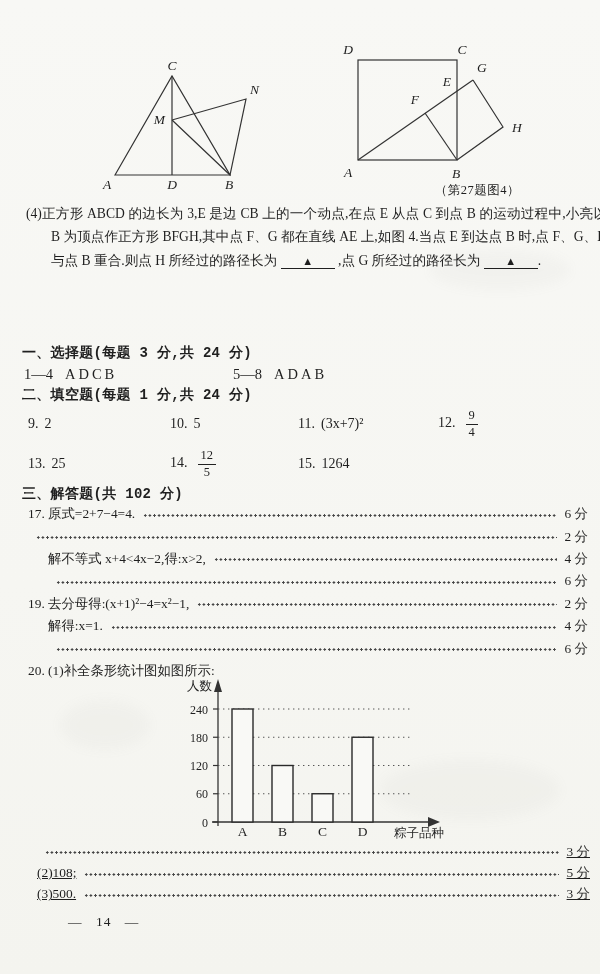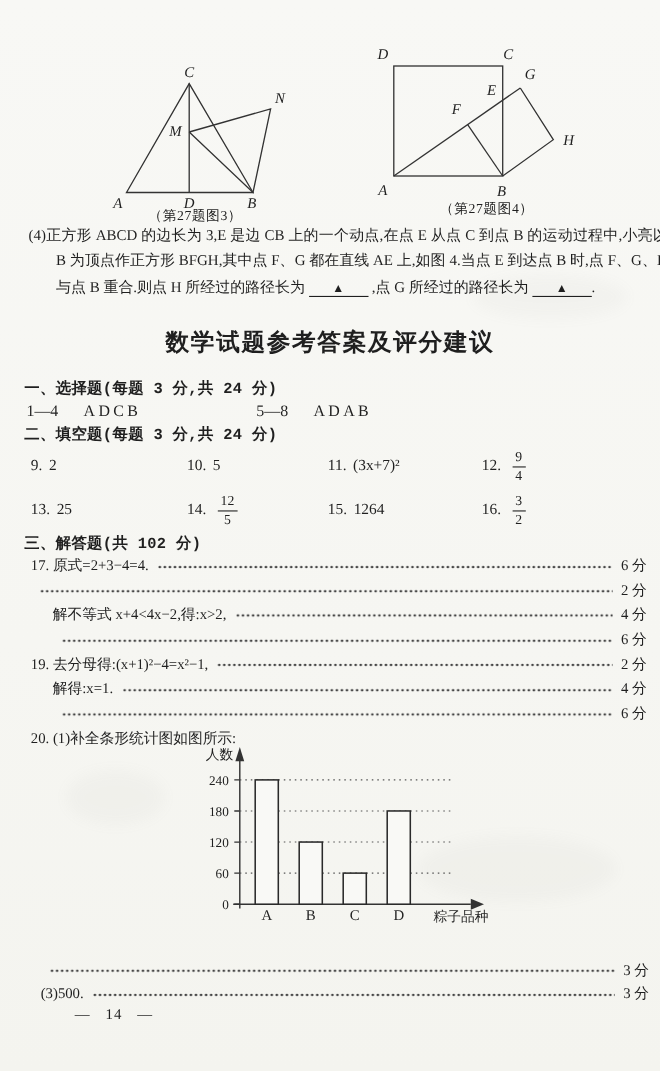--- a/index.html
+++ b/index.html
@@ -29,41 +29,41 @@
     position:absolute;left:0;top:296px;width:100%;text-align:center;
     font-family:"Liberation Sans","DejaVu Sans",sans-serif;
     font-size:21.5px;font-weight:700;letter-spacing:1.5px;
   }
   .sec-head{
     position:absolute;font-family:Liberation Mono, monospace;
     font-size:14px;font-weight:700;letter-spacing:.3px;
   }
   .choice-row{position:absolute;left:24px;top:366px;width:560px;font-size:14.5px;}
   .choice-g2{position:absolute;left:209px;top:0;}
-  .ans-letters{margin-left:23px;letter-spacing:3px;}
+  .ans-letters{margin-left:12px;letter-spacing:3px;}
   .fill-grid{
     position:absolute;left:28px;top:404px;width:556px;
     display:grid;grid-template-columns:142px 128px 140px auto;grid-auto-rows:40px;
     align-items:center;font-size:14px;
   }
   .frac{display:inline-flex;flex-direction:column;vertical-align:middle;
     text-align:center;line-height:1.08;font-size:12.5px;margin-left:4px;}
   .frac .num{border-bottom:1.2px solid #222;padding:0 3px 1px;}
   .frac .den{padding-top:1px;}
   .fill-no{margin-right:6px;}
   .solve-rows{position:absolute;left:28px;top:503px;width:560px;}
   .srow{display:flex;align-items:center;height:22.4px;font-size:13.4px;}
   .srow .txt{white-space:nowrap;}
   .srow .ldr{flex:1;height:5px;margin:2px 8px 0 8px;
     background-image:radial-gradient(circle,#454545 1.05px,transparent 1.35px);
     background-size:4.6px 5px;background-repeat:repeat-x;background-position:0 50%;}
   .srow .score{white-space:nowrap;}
   .srow.ind{padding-left:20px;}
   .chart{position:absolute;left:170px;top:676px;width:300px;height:170px;}
-  .after-rows{position:absolute;left:37px;top:871px;width:553px;}
+  .after-rows{position:absolute;left:37px;top:841px;width:553px;text-decoration:underline;}
   .after-rows .srow{height:21.4px;}
   .pagenum{position:absolute;left:20px;top:914px;font-size:13.5px;word-spacing:9px;letter-spacing:1px;margin-left:48px;}
 </style>
 </head>
 <body>
 
 <div class="page">
 
   <div class="smudge" style="left:430px;top:250px;width:140px;height:40px;"></div>
   <div class="smudge" style="left:380px;top:760px;width:180px;height:60px;"></div>
@@ -75,75 +75,69 @@
       <path class="fig-line" d="M87,34 L87,133"></path>
       <path class="fig-line" d="M87,78 L161,57 L145,133 L87,78"></path>
       <text class="fig-label" x="87" y="28" text-anchor="middle">C</text>
       <text class="fig-label" x="22" y="147" text-anchor="middle">A</text>
       <text class="fig-label" x="87" y="147" text-anchor="middle">D</text>
       <text class="fig-label" x="144" y="147" text-anchor="middle">B</text>
       <text class="fig-label" x="80" y="82" text-anchor="end">M</text>
       <text class="fig-label" x="165" y="52" text-anchor="start">N</text>
     </svg>
   </div>
-  <div class="figcap" style="left:85px;top:188px;width:185px;">（第27题图3）</div>
 
   <div class="figwrap" style="left:338px;top:36px;width:205px;height:150px;">
     <svg width="205" height="150" viewBox="0 0 205 150">
       <rect class="fig-line" x="20" y="24" width="99" height="100"></rect>
       <path class="fig-line" d="M20,124 L135,44"></path>
       <path class="fig-line" d="M87,77 L119,124"></path>
       <path class="fig-line" d="M135,44 L165,91 L119,124"></path>
       <text class="fig-label" x="10" y="18" text-anchor="middle">D</text>
       <text class="fig-label" x="124" y="18" text-anchor="middle">C</text>
       <text class="fig-label" x="139" y="36" text-anchor="start">G</text>
       <text class="fig-label" x="113" y="50" text-anchor="end">E</text>
       <text class="fig-label" x="81" y="68" text-anchor="end">F</text>
       <text class="fig-label" x="174" y="96" text-anchor="start">H</text>
       <text class="fig-label" x="10" y="141" text-anchor="middle">A</text>
       <text class="fig-label" x="118" y="142" text-anchor="middle">B</text>
     </svg>
   </div>
-  <div class="figcap" style="left:365px;top:182px;width:155px;">（第27题图4）</div>
+  <div class="figcap" style="left:365px;top:182px;width:155px;text-align:right;">（第27题图4）</div>
 
   <div class="para"><span>(4)正方形 ABCD 的边长为 3,E 是边 CB 上的一个动点,在点 E 从点 C 到点 B 的运动过程中,小亮以 B 为顶点作正方形 BFGH,其中点 F、G 都在直线 AE 上,如图 4.当点 E 到达点 B 时,点 F、G、H 与点 B 重合.则点 H 所经过的路径长为</span> <span class="blank">▲</span> <span>,点 G 所经过的路径长为</span> <span class="blank">▲</span><span>.</span></div>
 
-  <div class="doc-title">数学试题参考答案及评分建议</div>
 
   <div class="sec-head" style="left:22px;top:344px;">一、选择题(每题 3 分,共 24 分)</div>
   <div class="choice-row">
     <span><span>1—4</span><span class="ans-letters">ADCB</span></span>
     <span class="choice-g2"><span>5—8</span><span class="ans-letters">ADAB</span></span>
   </div>
 
-  <div class="sec-head" style="left:22px;top:386px;">二、填空题(每题 3 分,共 24 分)</div>
+  <div class="sec-head" style="left:22px;top:386px;">二、填空题(每题 1 分,共 24 分)</div>
   <div class="fill-grid">
     <div><span class="fill-no">9.</span><span>2</span></div>
     <div><span class="fill-no">10.</span><span>5</span></div>
     <div><span class="fill-no">11.</span><span>(3x+7)²</span></div>
     <div><span class="fill-no">12.</span><span class="frac">
           <span class="num">9</span>
           <span class="den">4</span>
         </span></div>
     <div><span class="fill-no">13.</span><span>25</span></div>
     <div><span class="fill-no">14.</span><span class="frac">
           <span class="num">12</span>
           <span class="den">5</span>
         </span></div>
     <div><span class="fill-no">15.</span><span>1264</span></div>
-    <div><span class="fill-no">16.</span><span class="frac">
-          <span class="num">3</span>
-          <span class="den">2</span>
-        </span></div>
   </div>
 
   <div class="sec-head" style="left:22px;top:485px;">三、解答题(共 102 分)</div>
   <div class="solve-rows">
     <div class="srow">
-        <span class="txt">17. 原式=2+3−4=4.</span>
+        <span class="txt">17. 原式=2+7−4=4.</span>
         <span class="ldr"></span>
         <span class="score">6 分</span>
       </div>
     <div class="srow">
         <span class="ldr"></span>
         <span class="score">2 分</span>
       </div>
     <div class="srow ind">
         <span class="txt">解不等式 x+4&lt;4x−2,得:x&gt;2,</span>
         <span class="ldr"></span>
@@ -205,20 +199,25 @@
       </svg>
   </div>
 
   <div class="after-rows">
     <div class="srow">
         <span class="txt"></span>
         <span class="ldr"></span>
         <span class="score">3 分</span>
       </div>
     <div class="srow">
+        <span class="txt">(2)108;</span>
+        <span class="ldr"></span>
+        <span class="score">5 分</span>
+      </div>
+    <div class="srow">
         <span class="txt">(3)500.</span>
         <span class="ldr"></span>
         <span class="score">3 分</span>
       </div>
   </div>
 
   <div class="pagenum">— 14 —</div>
 
 </div>
 

